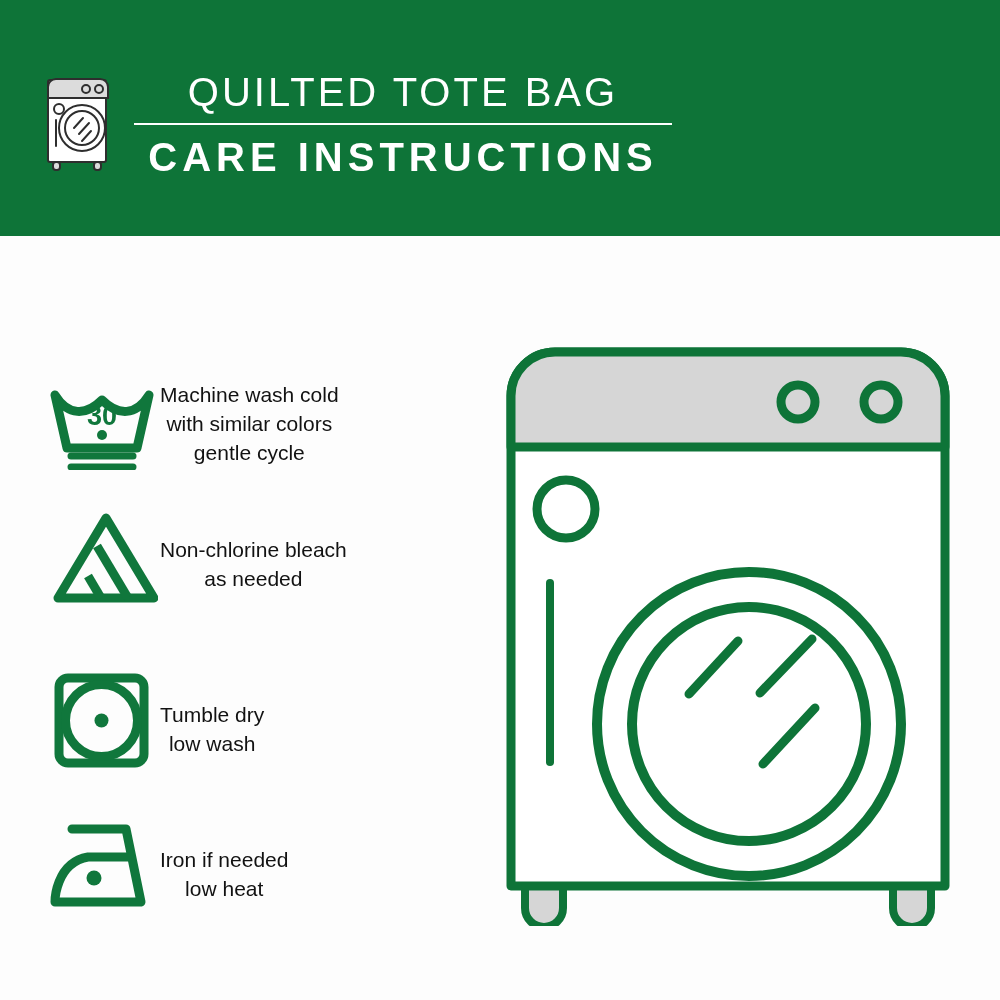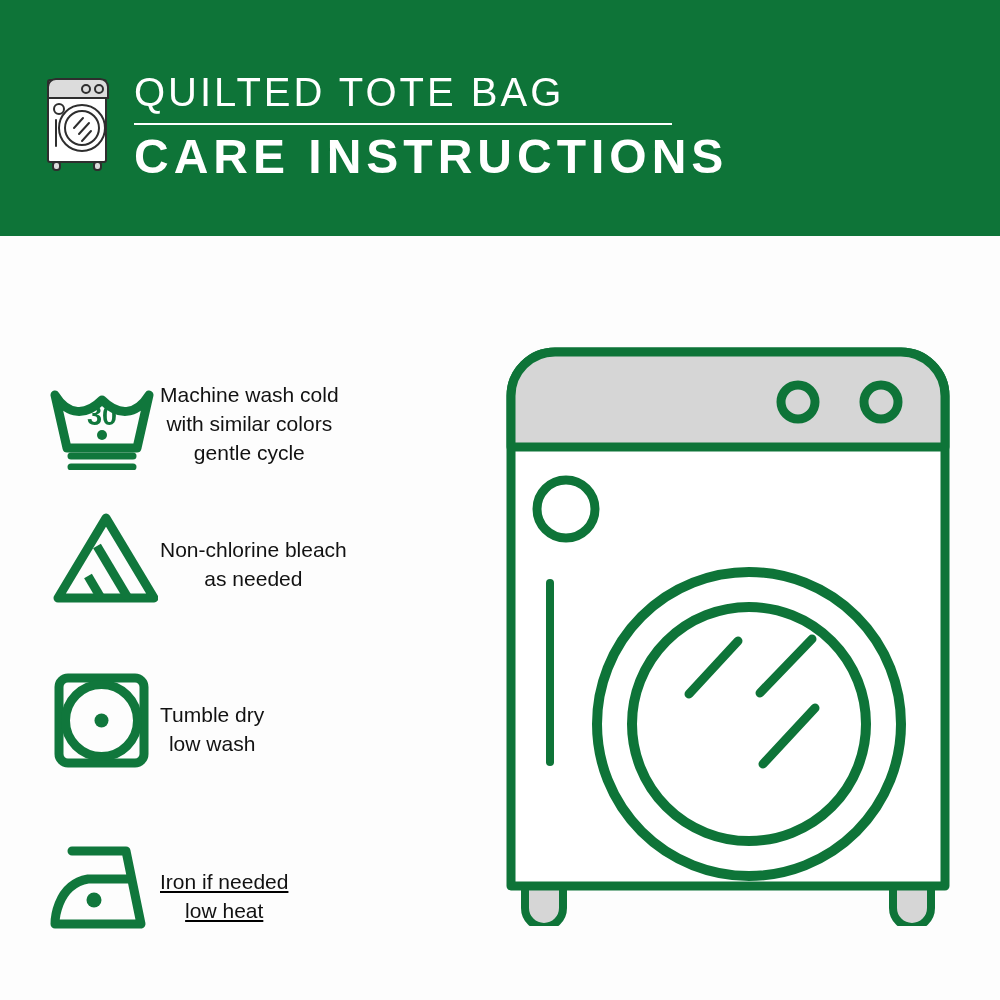--- a/index.html
+++ b/index.html
@@ -34,40 +34,41 @@
   #header-washer-icon {
     width: 68px;
     height: 106px;
     margin-right: 22px;
     flex: 0 0 auto;
   }
   #header-text-block {
     display: flex;
     flex-direction: column;
     padding-top: 2px;
+    align-items: center;
   }
   #header-title-main {
     color: #FFFFFF;
     font-size: 40px;
     font-weight: 300;
     letter-spacing: 3.0px;
     line-height: 48px;
     white-space: nowrap;
     font-family: "Liberation Sans", sans-serif;
   }
   #header-divider-rule {
     height: 2px;
     background: #FFFFFF;
     margin-top: 7px;
     margin-bottom: 9px;
     width: 538px;
   }
   #header-title-sub {
     color: #FFFFFF;
-    font-size: 48px;
+    font-size: 40px;
     font-weight: 700;
     letter-spacing: 5.0px;
     line-height: 46px;
     white-space: nowrap;
     font-family: "Liberation Sans", sans-serif;
   }
 
   
   #care-list {
     position: absolute;
@@ -98,21 +99,21 @@
     font-weight: 400;
     letter-spacing: 0px;
     white-space: pre-line;
     padding-top: 2px;
     text-align: center;
   }
 
   #care-row-0 { top: 110px; }
   #care-row-1 { top: 242px; }
   #care-row-2 { top: 405px; }
-  #care-row-3 { top: 577px; text-decoration: underline; }
+  #care-row-3 { top: 555px; }
 
   #care-row-0 .care-row-text { padding-top: 2px; }
   #care-row-1 .care-row-text { padding-top: 25px; }
   #care-row-2 .care-row-text { padding-top: 27px; }
   #care-row-3 .care-row-text { padding-top: 22px; }
 
   
   #washer-illustration {
     position: absolute;
     left: 495px;

